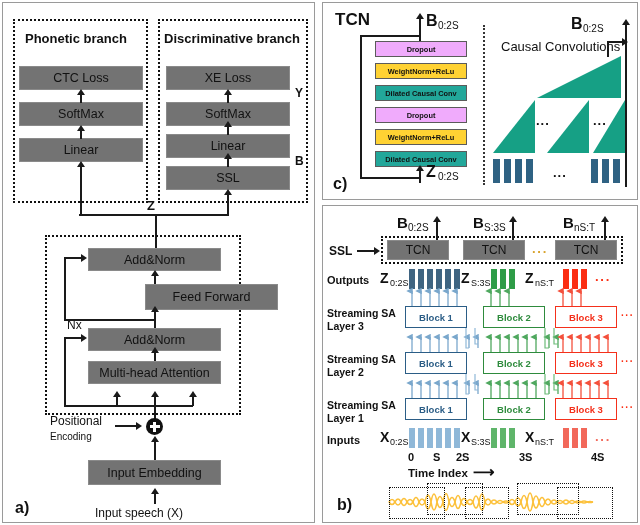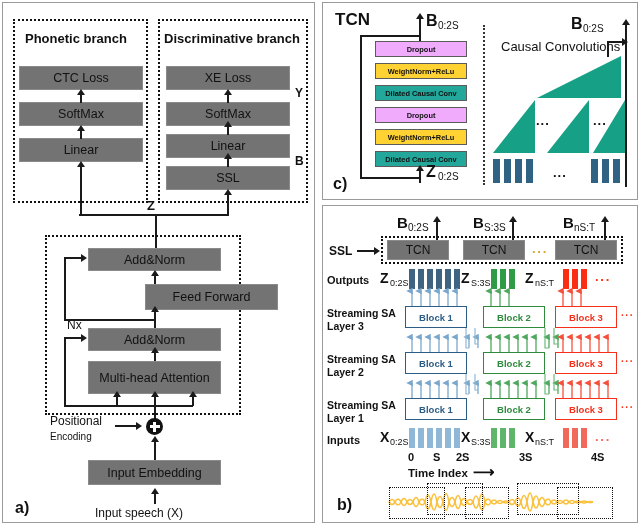--- a/index.html
+++ b/index.html
@@ -89,21 +89,21 @@
     <div class="hline" style="left:76px;top:211px;width:150px;"></div>
     <div class="lbl b" style="left:144px;top:195px;font-size:13px;">Z</div>
     <div class="vline" style="left:152px;top:211px;height:34px;"></div>
 
     <div class="dashbox" style="left:42px;top:232px;width:196px;height:180px;"></div>
     <div class="lbl" style="left:20px;top:315px;font-size:12px;margin-left:44px;">Nx</div>
 
     <div class="nbox" style="left:85px;top:245px;width:133px;height:23px;">Add&amp;Norm</div>
     <div class="nbox" style="left:98px;top:281px;width:133px;height:26px;margin-left:44px;">Feed Forward</div>
     <div class="nbox" style="left:85px;top:325px;width:133px;height:23px;">Add&amp;Norm</div>
-    <div class="nbox" style="left:85px;top:358px;width:133px;height:33px;">Multi-head Attention</div>
+    <div class="nbox" style="left:85px;top:358px;width:133px;height:23px;">Multi-head Attention</div>
 
     <div class="vline" style="left:151px;top:271px;height:10px;"></div>
     <div class="arrowup" style="left:148px;top:267px;"></div>
     <div class="vline" style="left:151px;top:307px;height:18px;"></div>
     <div class="arrowup" style="left:148px;top:303px;"></div>
     <div class="vline" style="left:151px;top:348px;height:10px;"></div>
     <div class="arrowup" style="left:148px;top:344px;"></div>
 
     <div class="vline" style="left:61px;top:254px;height:63px;"></div>
     <div class="hline" style="left:61px;top:316px;width:90px;"></div>

